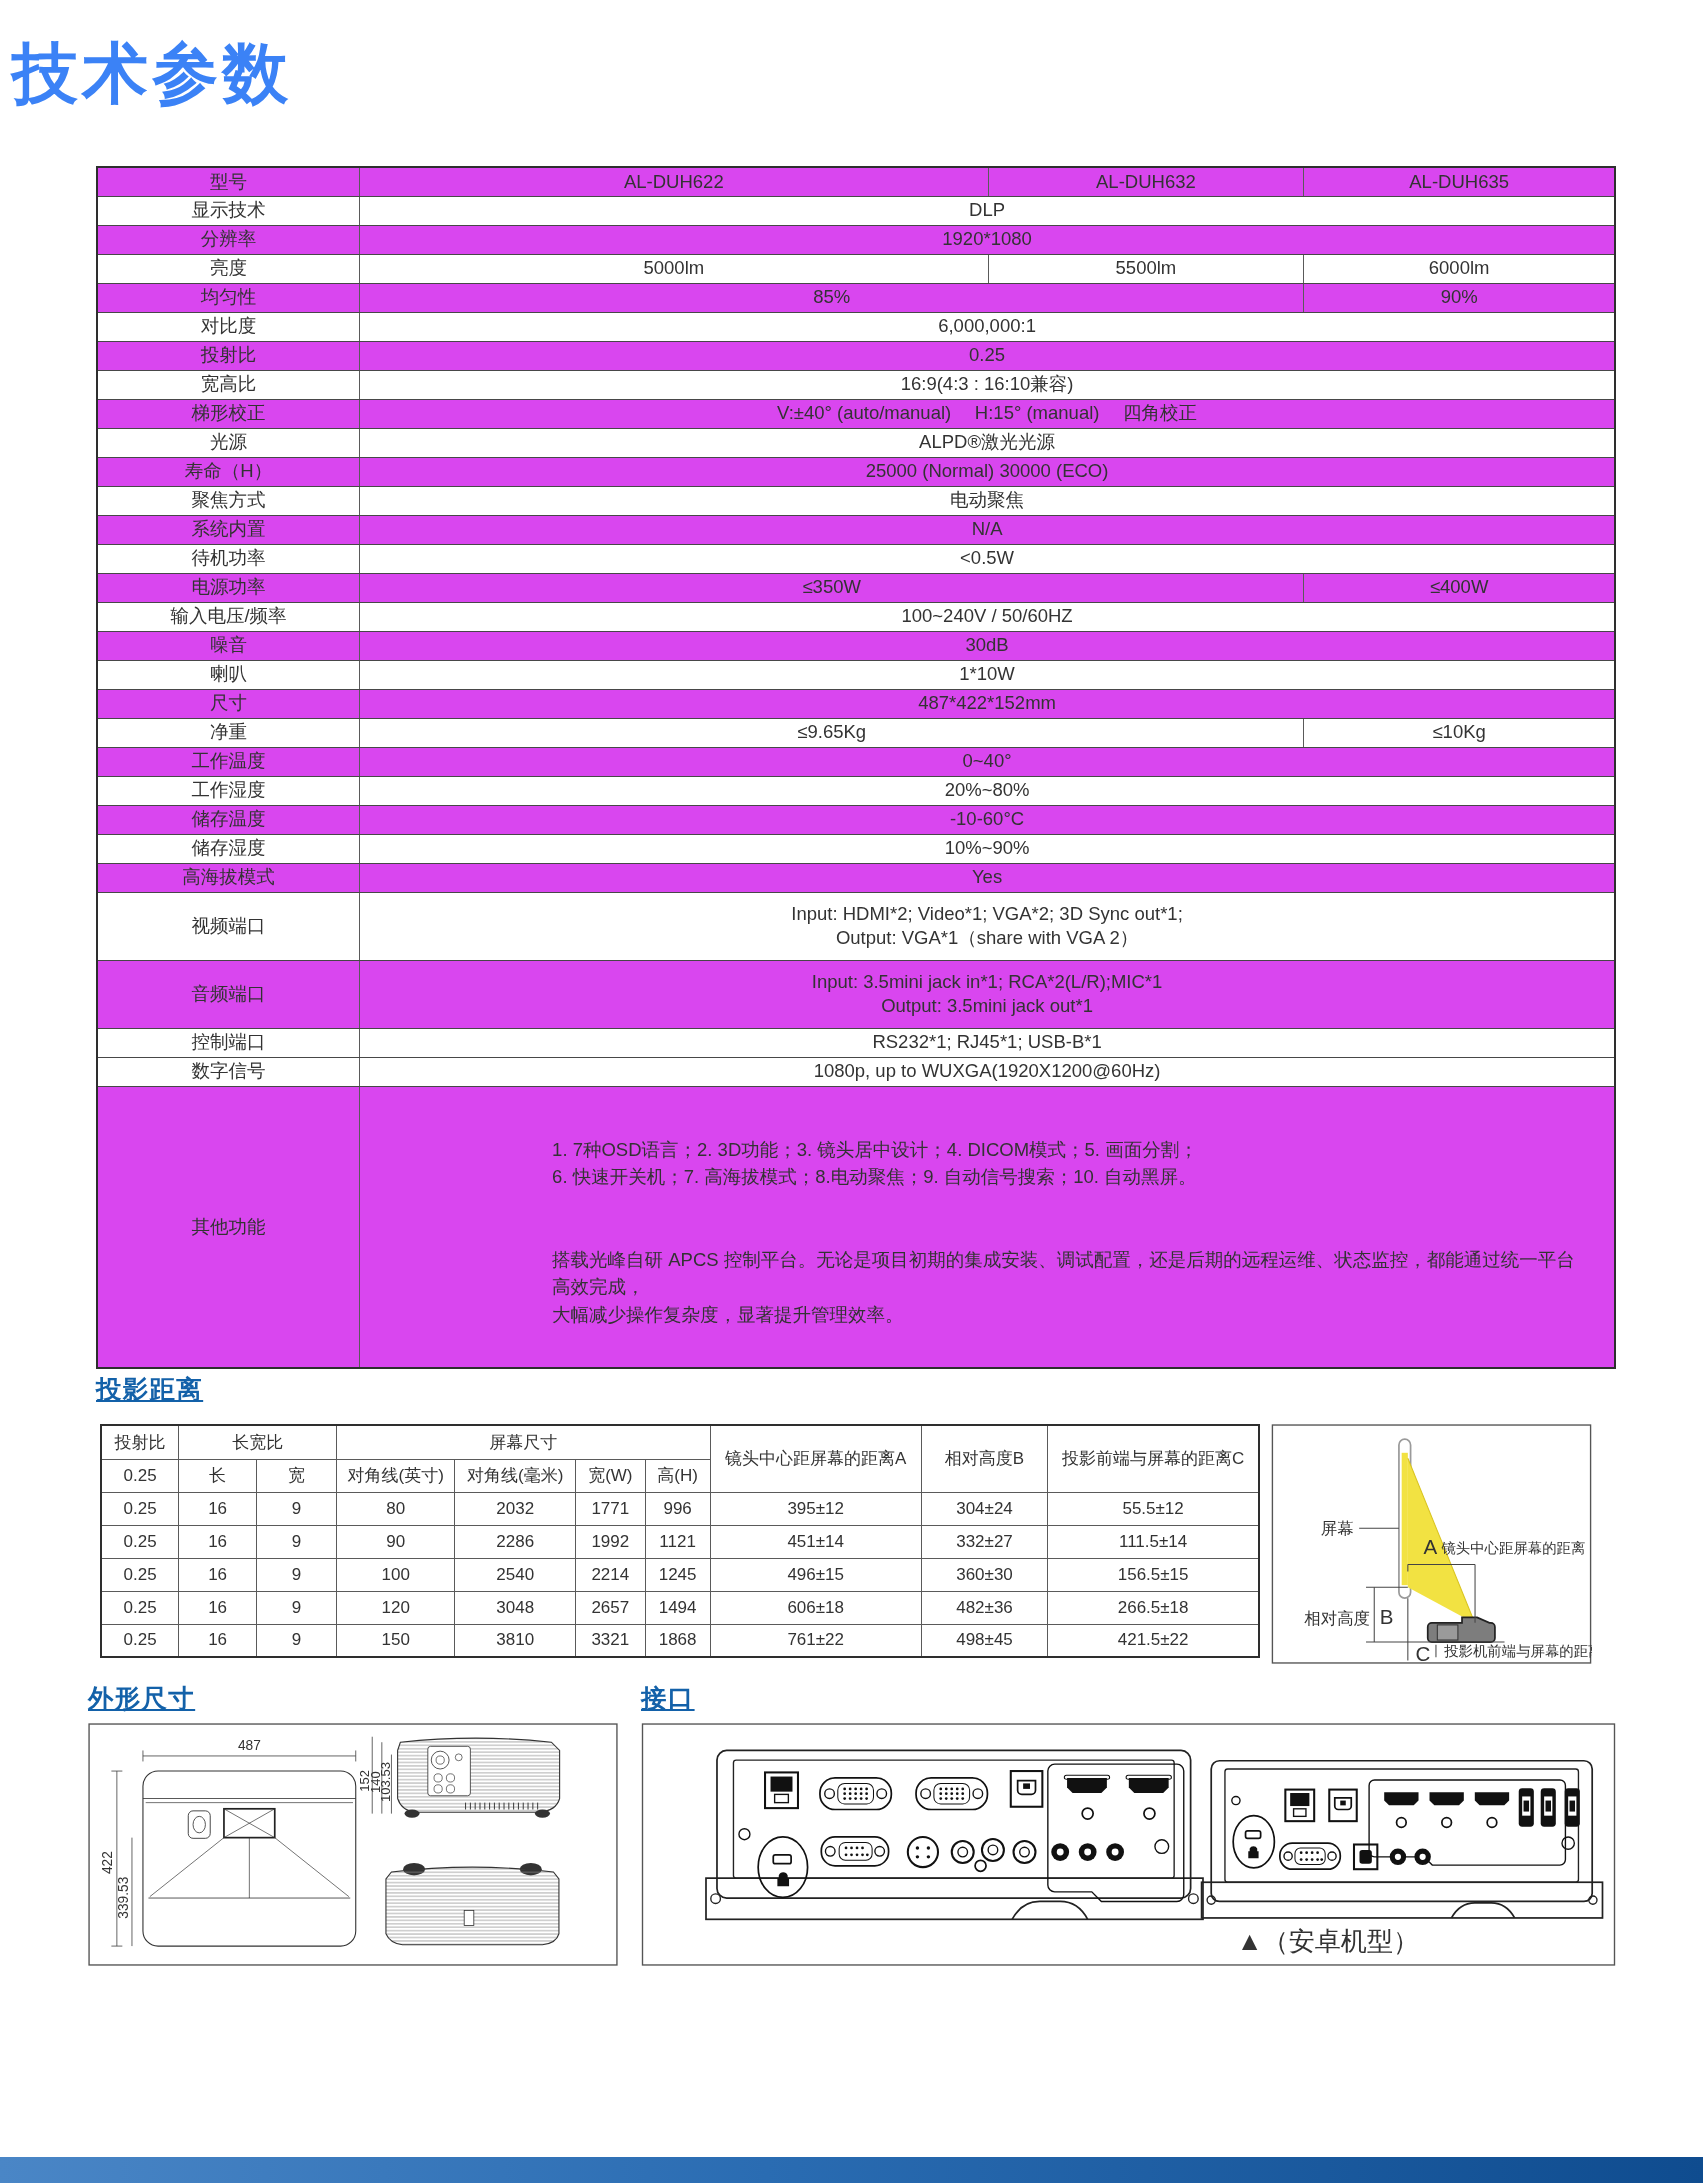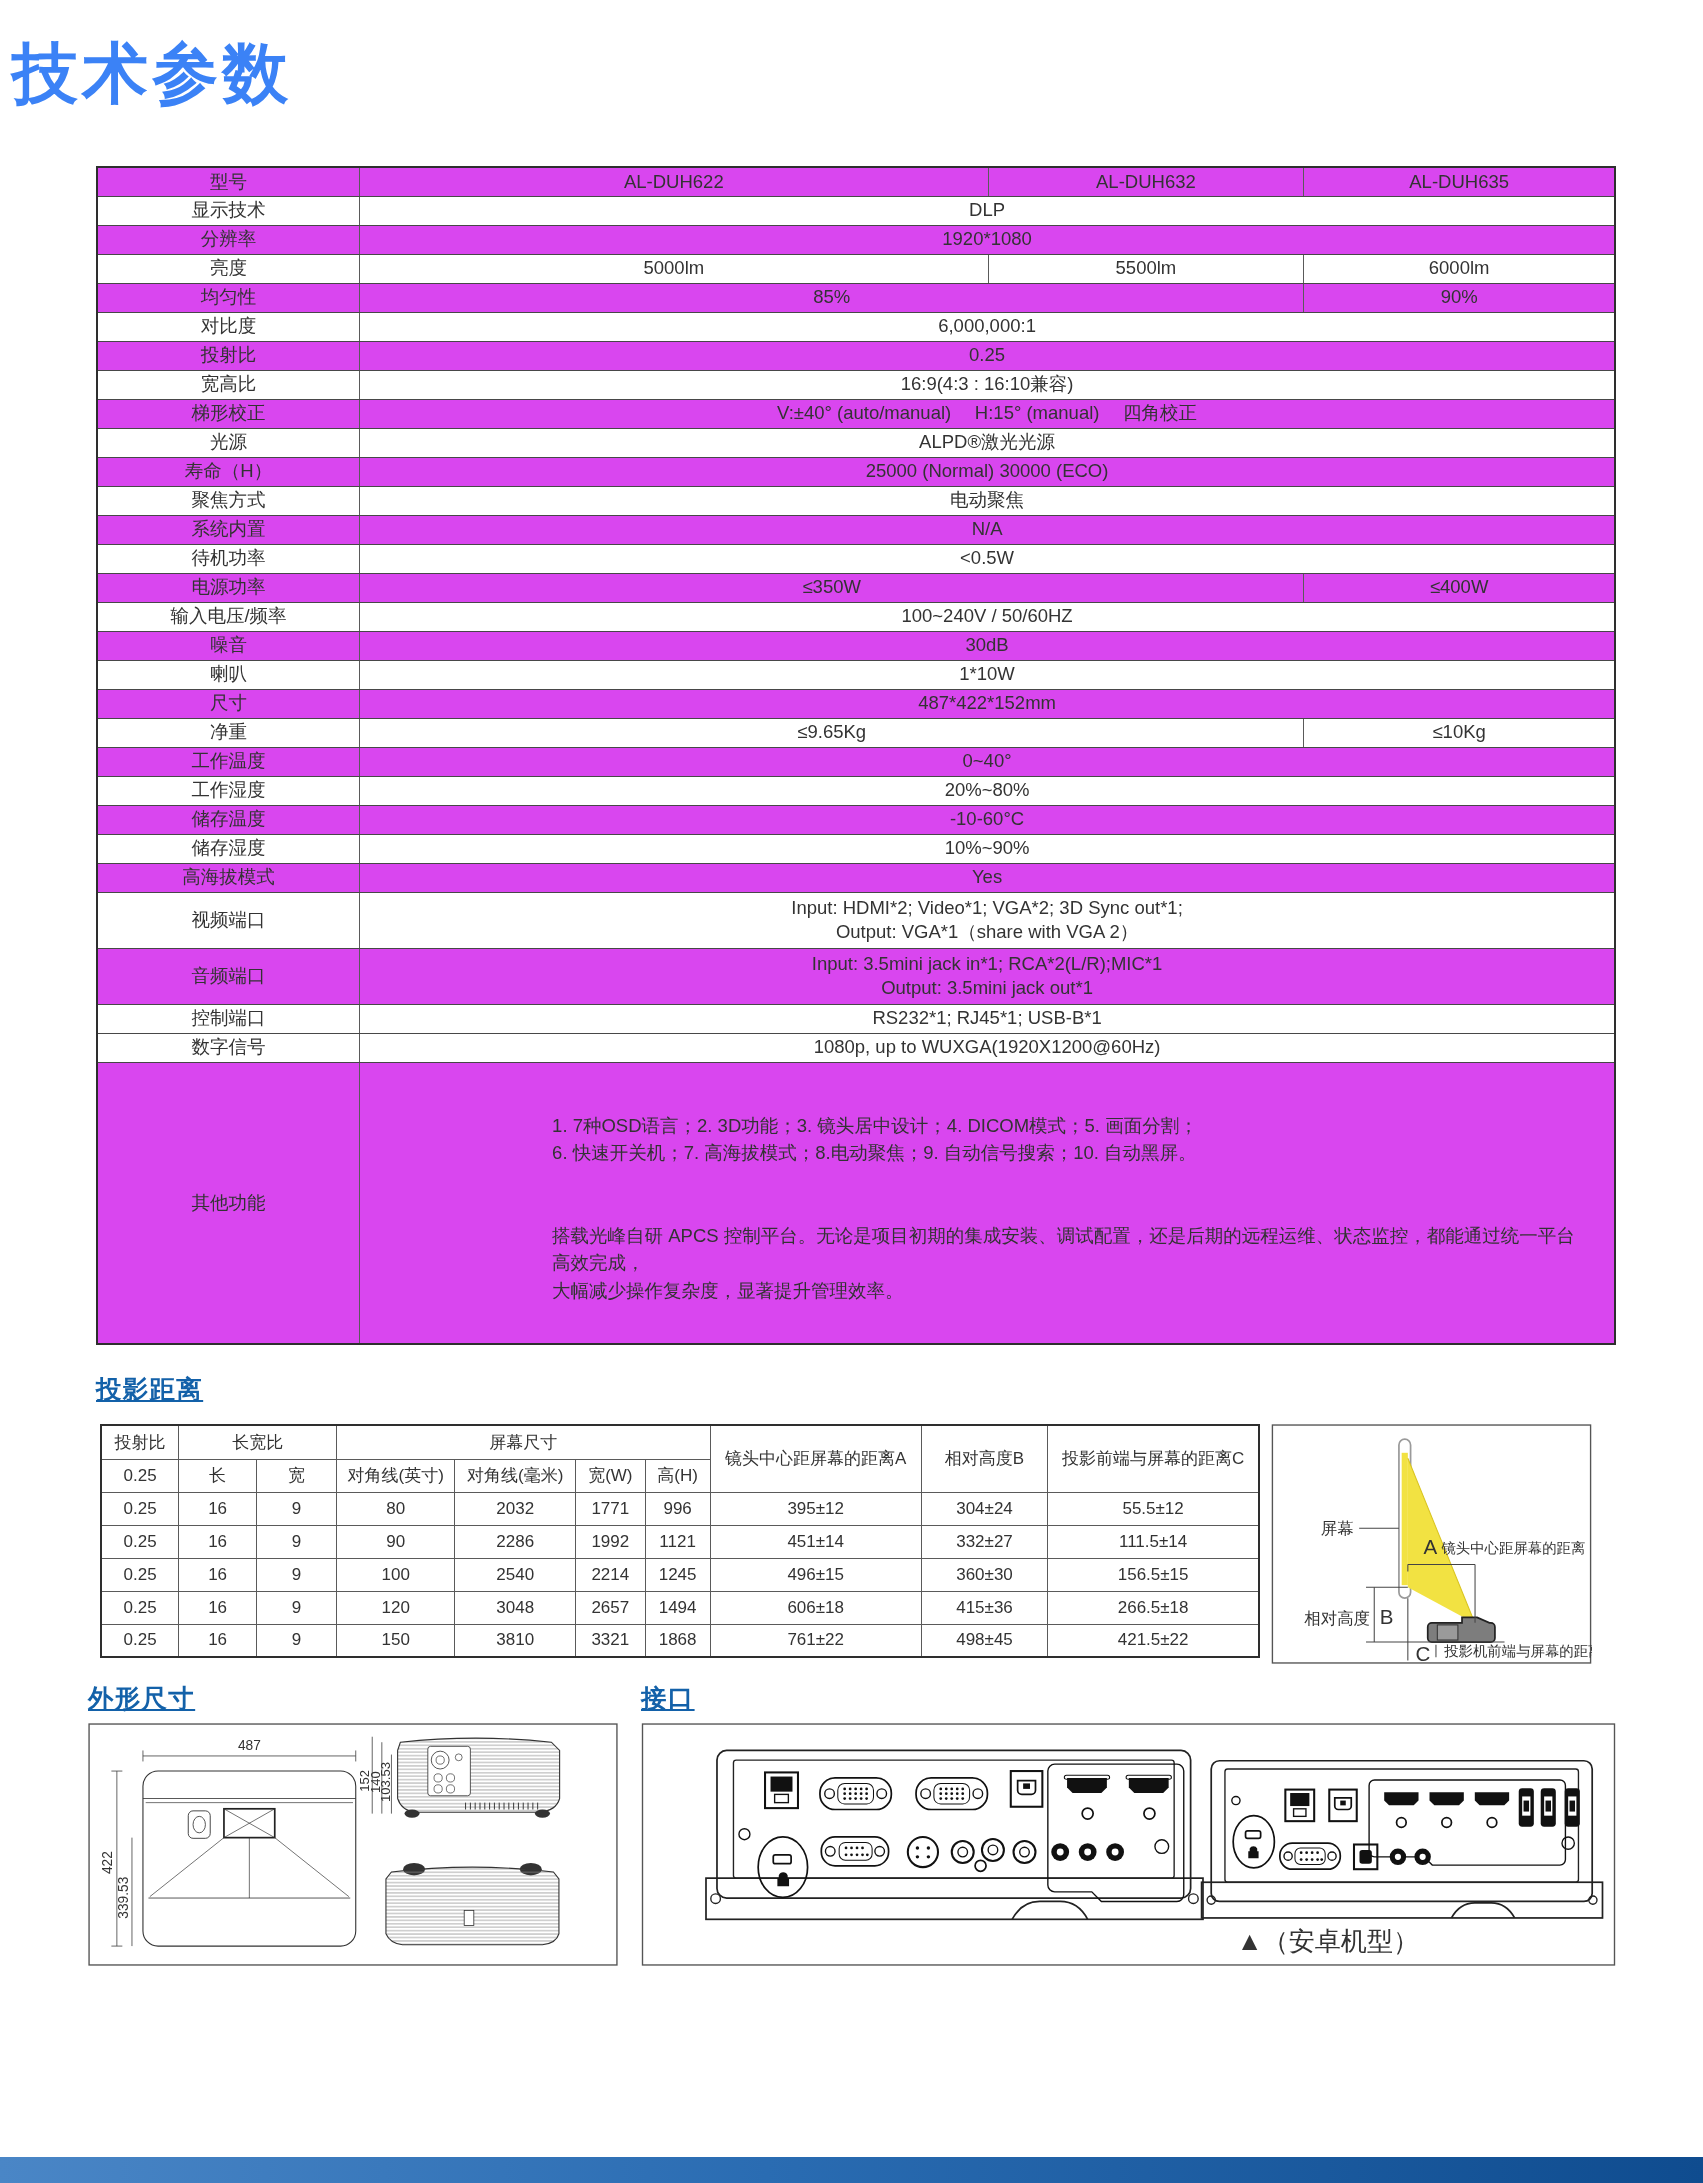--- a/index.html
+++ b/index.html
@@ -10,21 +10,21 @@
   .main-title{position:absolute;left:12px;top:29px;width:100%;text-align:left;margin:0;
               font-size:66px;font-weight:800;color:#3b82f6;letter-spacing:4.1px;}
 
   
   table{border-collapse:collapse;table-layout:fixed;}
   .spec{position:absolute;left:96px;top:166px;width:1520px;border:2.1px solid #2e2e2e;}
   .spec td{border:0.7px solid #5a5a5a;border-top:1.4px solid #474747;border-bottom:1.4px solid #474747;
            text-align:center;vertical-align:middle;font-size:18.5px;line-height:1.3;
            padding:1.4px 6.9px;background:#fff;overflow:hidden;}
   .spec tr{height:29px;}
-  .spec tr.two{height:56px;padding-left:12px;}
+  .spec tr.two{height:68px;padding-left:12px;}
   .spec tr.tall{height:282px;}
   .spec tr.shade td{background:#d946ef;}
   .spec td.blocks{vertical-align:top;text-align:left;padding:49px 25px 0 192px;}
   .spec td.blocks .blk div{line-height:27.5px;}
   .spec td.blocks .blk + .blk{margin-top:55px;}
 
   
   .sec-heading{position:absolute;margin:0;font-size:25.4px;font-weight:700;color:#1361A9;letter-spacing:1.4px;text-decoration:underline;}
   #proj-heading{left:96px;top:1373px;}
   .proj{position:absolute;left:100px;top:1424px;width:1160px;border:2.1px solid #2e2e2e;}
@@ -280,21 +280,21 @@
         </tr>
         <tr>
           <td>0.25</td>
           <td>16</td>
           <td>9</td>
           <td>120</td>
           <td>3048</td>
           <td>2657</td>
           <td>1494</td>
           <td>606±18</td>
-          <td>415±36</td>
+          <td>482±36</td>
           <td>266.5±18</td>
         </tr>
         <tr>
           <td>0.25</td>
           <td>16</td>
           <td>9</td>
           <td>150</td>
           <td>3810</td>
           <td>3321</td>
           <td>1868</td>

